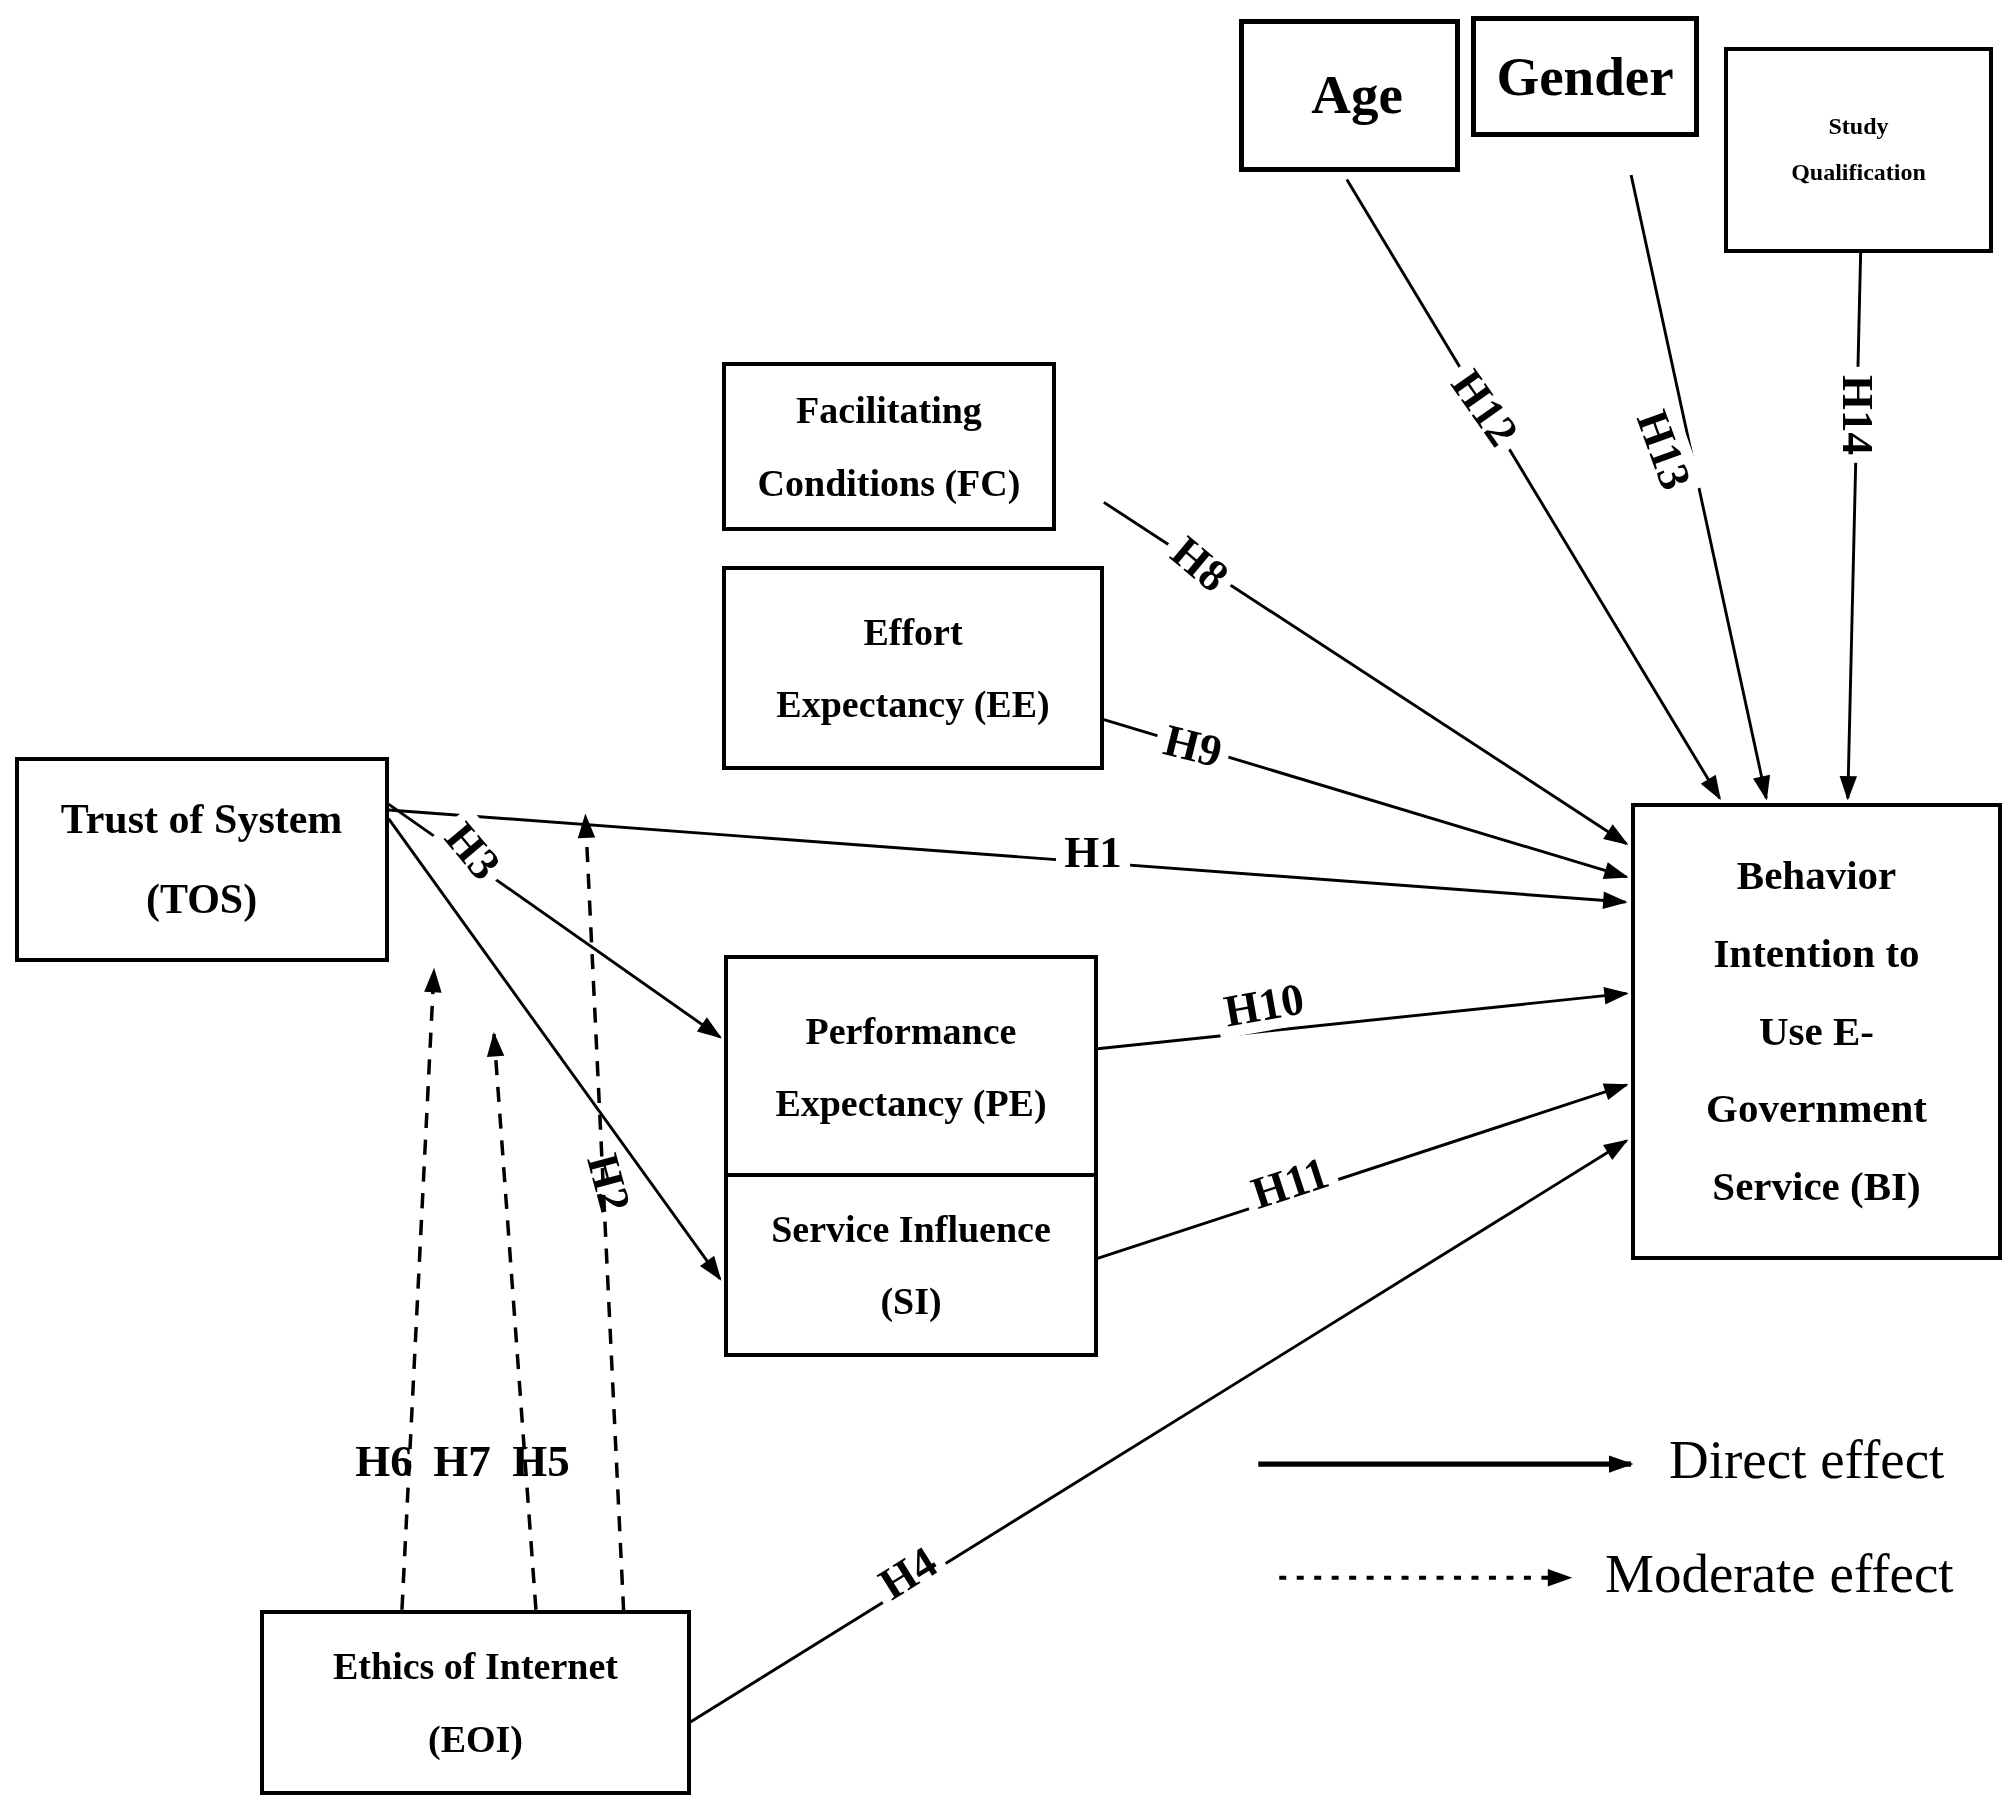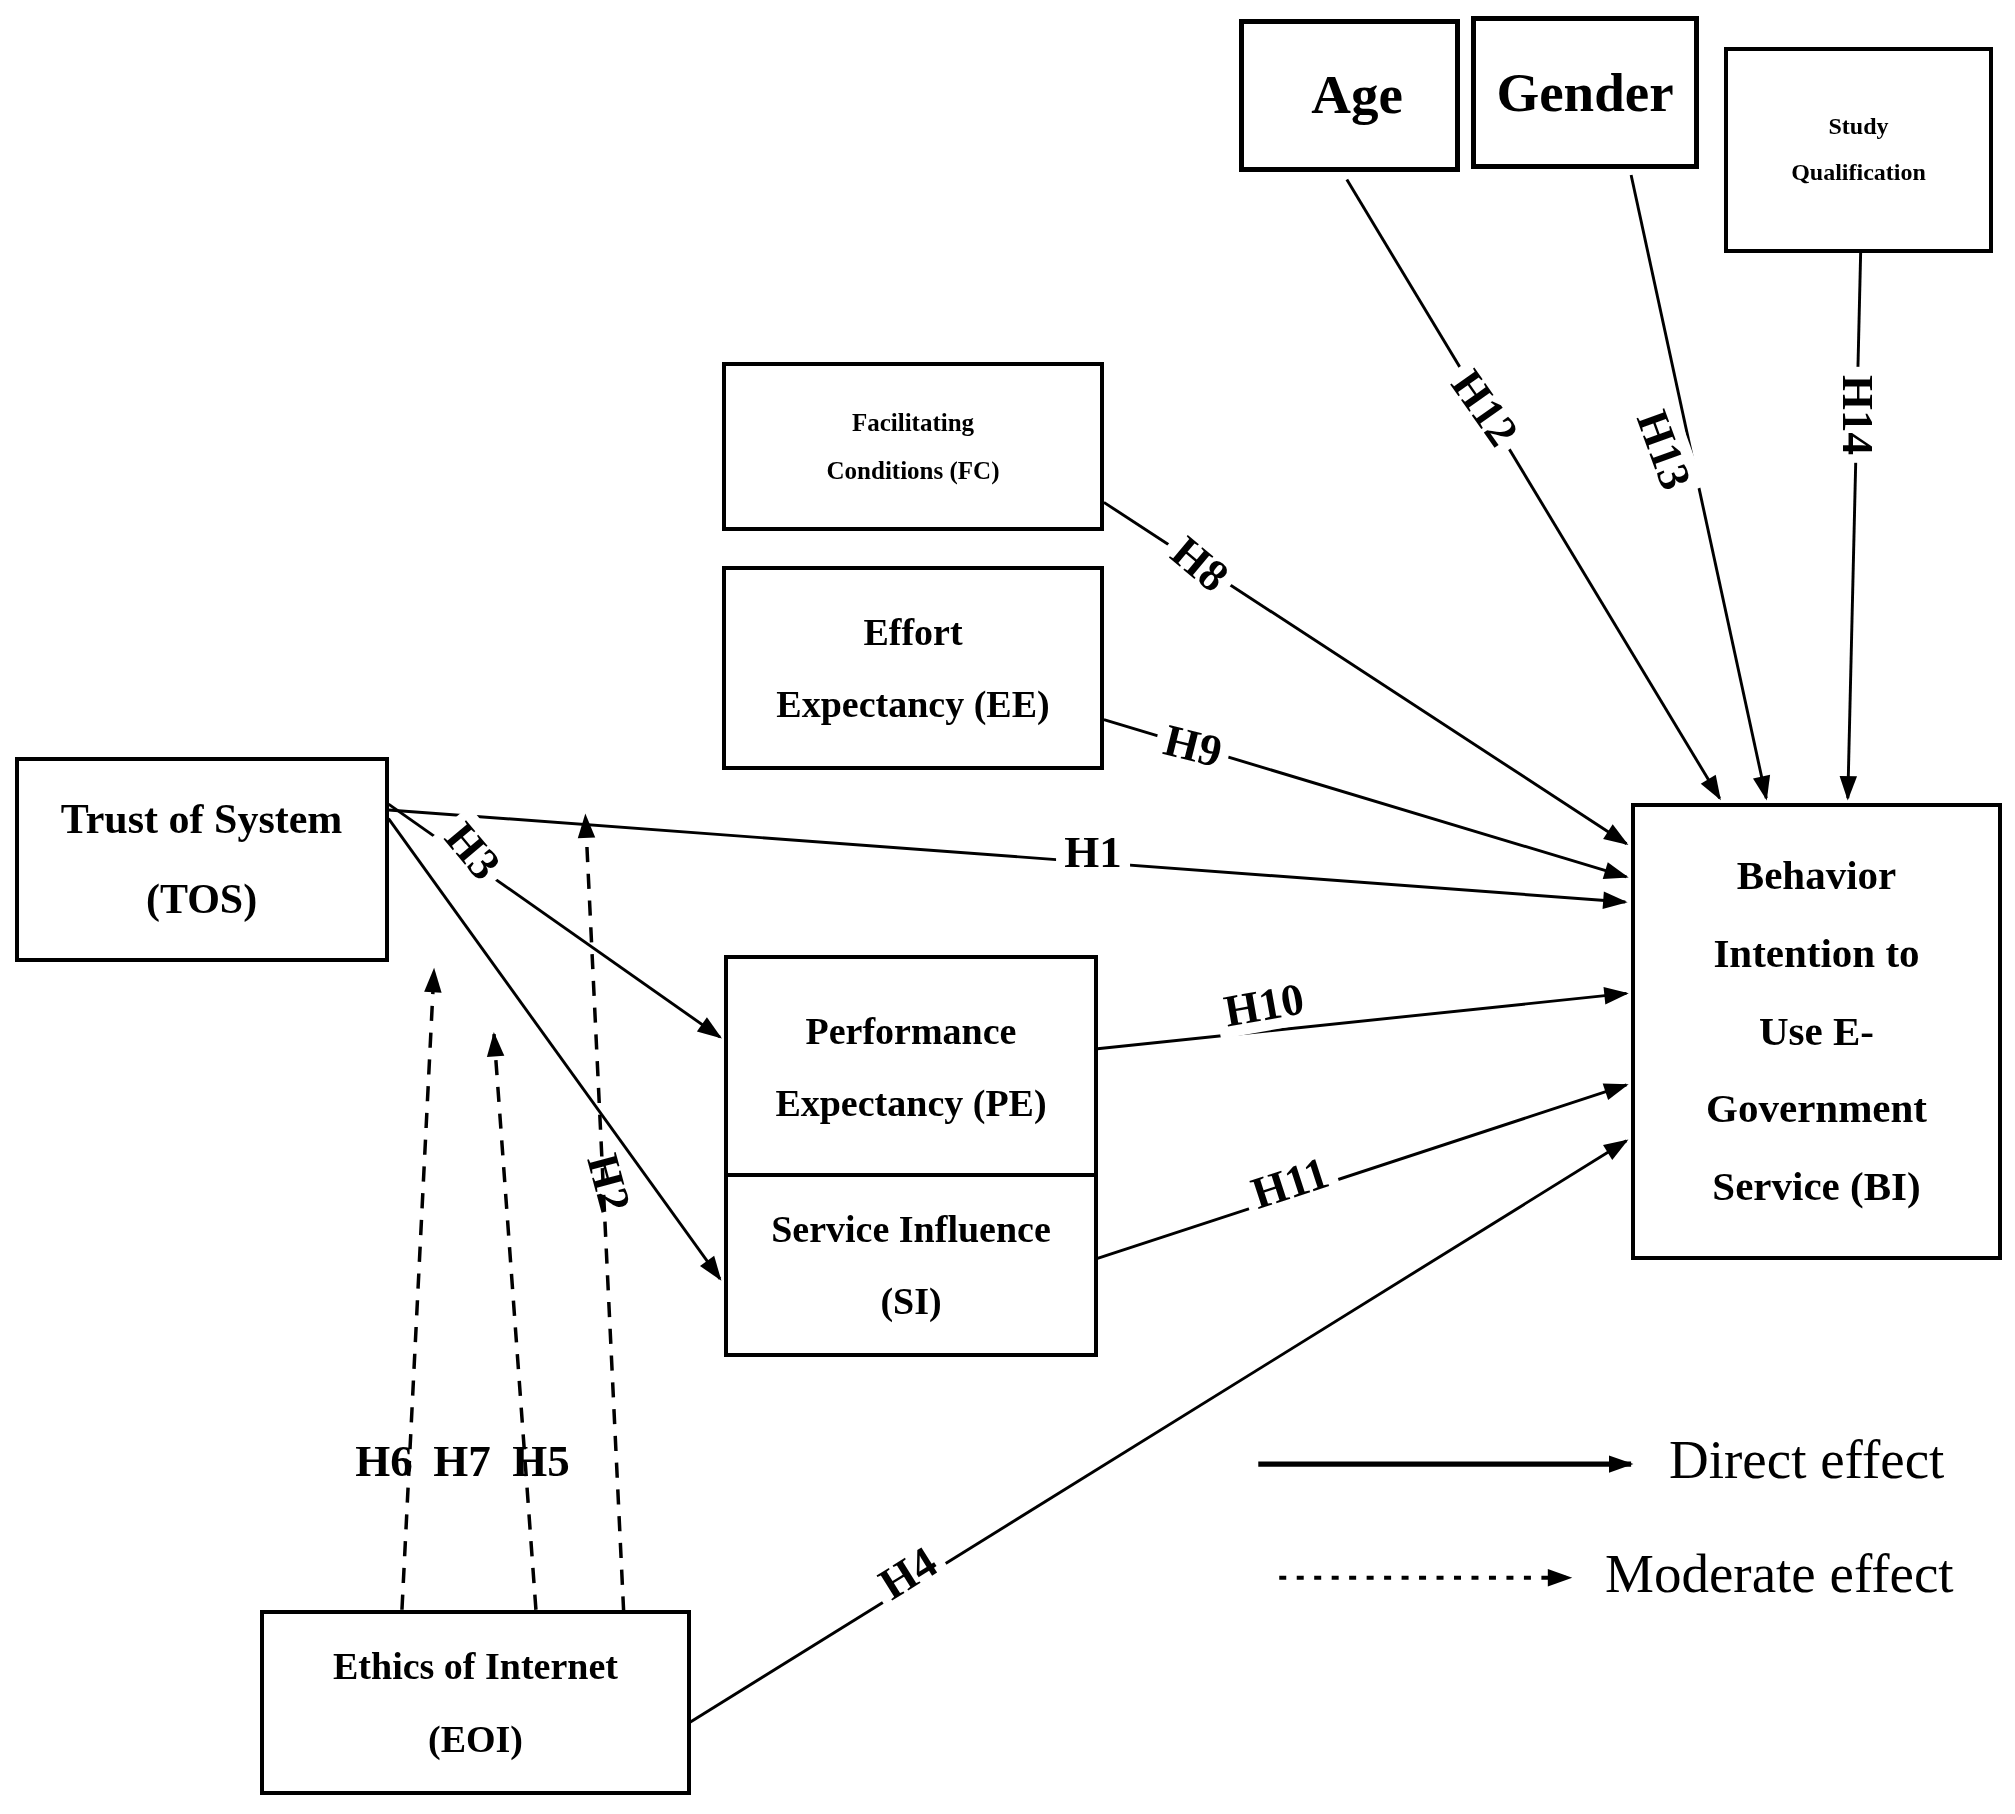--- a/index.html
+++ b/index.html
@@ -69,35 +69,35 @@
     <line x1="1075" y1="2858" x2="1005" y2="1400" stroke="#000" stroke-width="6" stroke-dasharray="26 20" marker-end="url(#ah)"></line>
 
     <line x1="2160" y1="2513" x2="2800" y2="2513" stroke="#000" stroke-width="9" marker-end="url(#ah)"></line>
     <line x1="2196" y1="2708" x2="2695" y2="2708" stroke="#000" stroke-width="7" stroke-dasharray="12 18" marker-end="url(#ah)"></line>
   </svg>
 
   <div class="box" style="left:1239px;top:19px;width:221px;height:153px;border-width:5.8px;font-size:55px;padding-left:15px;">
     <span>Age</span>
   </div>
 
-  <div class="box" style="left:1471px;top:16.3px;width:228px;height:153px;border-width:5.8px;font-size:55px;">
+  <div class="box" style="left:1471px;top:16.3px;width:228px;height:121px;border-width:5.8px;font-size:55px;">
     <span>Gender</span>
   </div>
 
   <div class="box" style="left:1724px;top:19px;width:269px;height:206px;font-size:24px;margin-top:28px;">
     <span>Study</span>
     <span>Qualification</span>
   </div>
 
   <div class="box" style="left:14.6px;top:757px;width:374px;height:205px;font-size:42px;">
     <span>Trust of System</span>
     <span>(TOS)</span>
   </div>
 
-  <div class="box" style="left:722px;top:362px;width:382px;height:169px;font-size:25px;">
+  <div class="box" style="left:722px;top:362px;width:334px;height:169px;font-size:38px;">
     <span>Facilitating</span>
     <span>Conditions (FC)</span>
   </div>
 
   <div class="box" style="left:722px;top:566px;width:382px;height:204px;font-size:38px;">
     <span>Effort</span>
     <span>Expectancy (EE)</span>
   </div>
 
   <div class="box" style="left:724px;top:955px;width:374px;height:224px;font-size:38px;">

